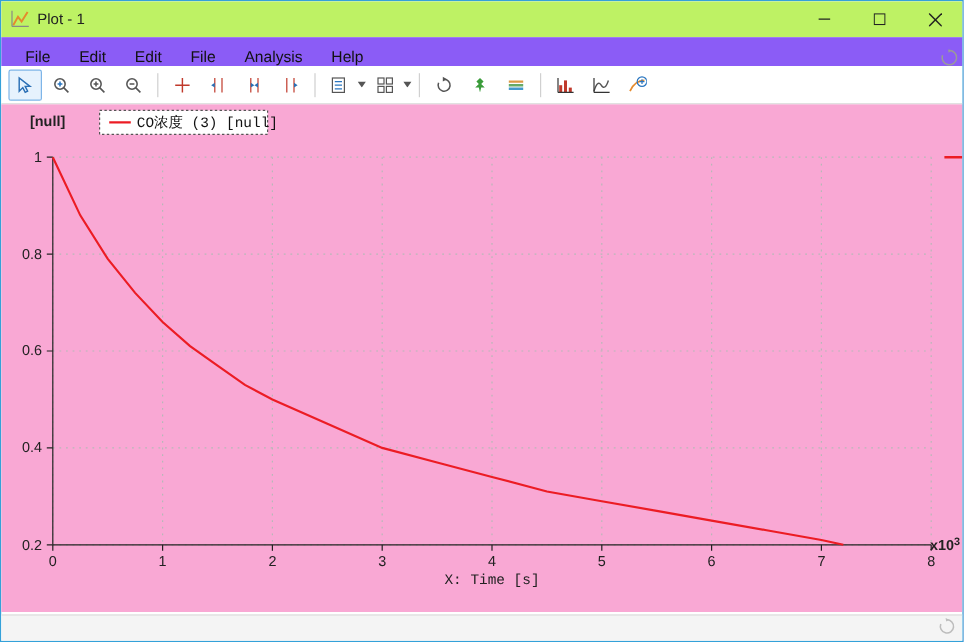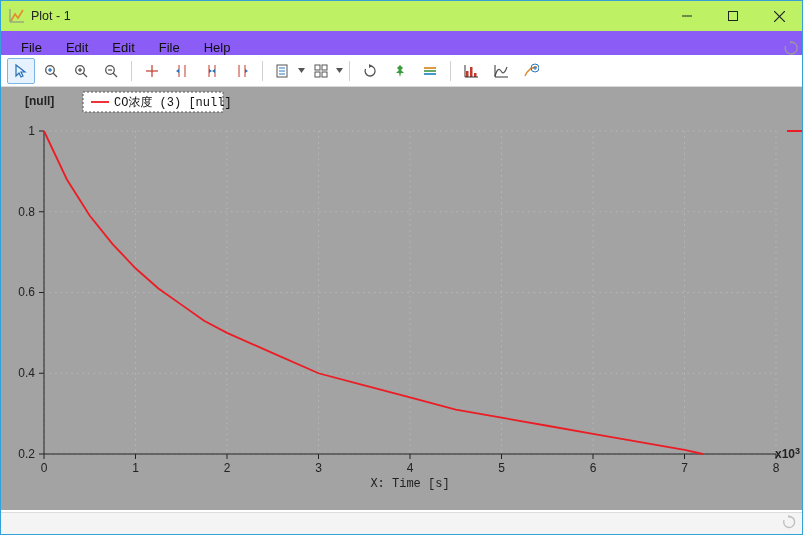--- a/index.html
+++ b/index.html
@@ -79,21 +79,21 @@
     background: #d0d0d0;
     margin: 0 4px;
   }
   .drop-caret { width:8px; margin-left:-2px; display:flex; align-items:center; justify-content:center; cursor:pointer;}
   
   .plotwrap {
     position: absolute;
     left: 0; right: 0;
     top: 86px;
     bottom: 24px;
-    background: #a3a3a3;
+    background: #f9a8d4;
   }
   svg.plot {
     display: block;
     width: 100%;
     height: 100%;
   }
   .axis-label { font-family: "Courier New", monospace; font-size: 12px; fill: #222; }
   .tick-label { font-family: Arial, sans-serif; font-size: 12px; fill: #222; }
   .yunit { font-family: Arial, sans-serif; font-weight: 700; font-size: 12px; fill: #222; }
   .legend-box { fill: #fff; stroke: #555; stroke-dasharray: 2 2; }
@@ -143,20 +143,21 @@
         <line x1="11" y1="0" x2="0" y2="11" stroke="#222" stroke-width="1.2"></line>
       </svg>
   </div>
 </div>
 
 <div class="menubar">
   <div class="menuitem">File</div>
   <div class="menuitem">Edit</div>
   <div class="menuitem">Edit</div>
   <div class="menuitem">File</div>
+  <div class="menuitem">Analysis</div>
   <div class="menuitem">Help</div>
   <div class="spacer"></div>
   <div class="refresh-ic">
     <svg width="14" height="14" viewBox="0 0 14 14">
         <path d="M7 1 A6 6 0 1 1 1.5 5" stroke="#9a9a9a" fill="none" stroke-width="1.3"></path>
         <polygon points="6,0 9,1 6.5,3" fill="#9a9a9a"></polygon>
       </svg>
   </div>
 </div>
 

